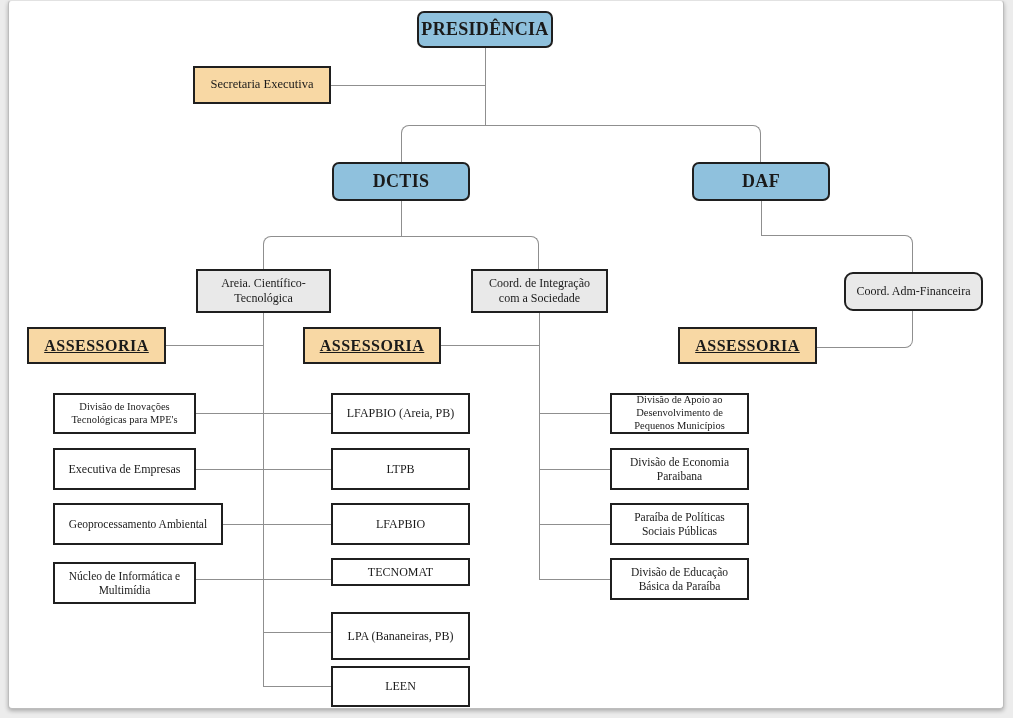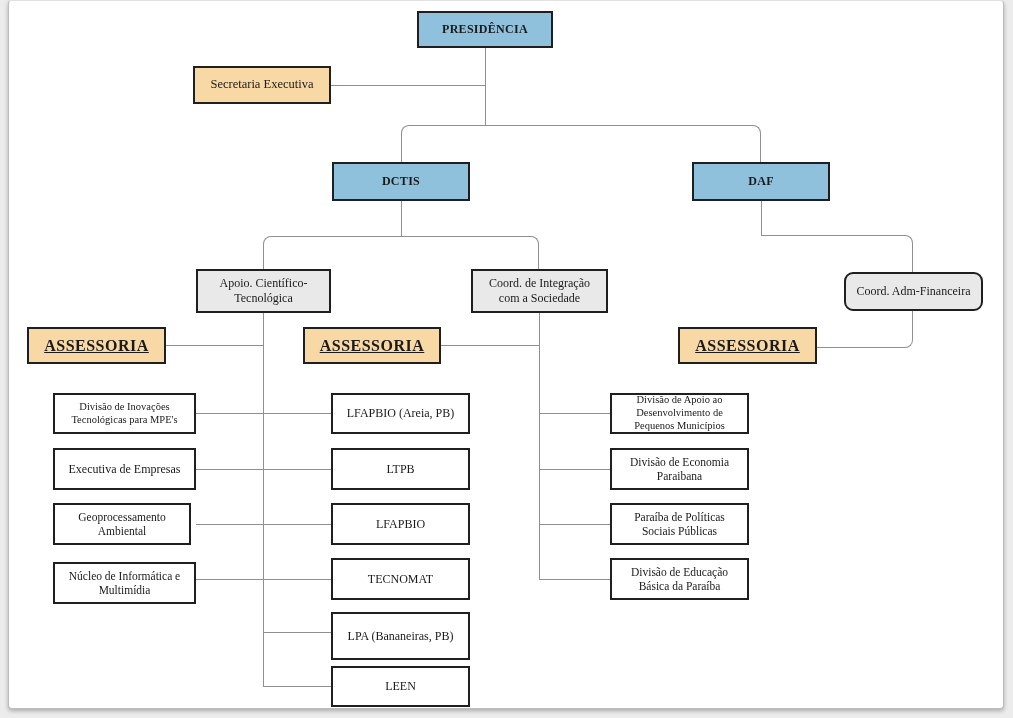--- a/index.html
+++ b/index.html
@@ -23,21 +23,21 @@
   .node{
     position:absolute;box-sizing:border-box;
     display:flex;align-items:center;justify-content:center;
     text-align:center;line-height:1.22;
     padding:2px 5px;
     background:var(--unit-fill,#fff);
     border:2px solid var(--border,#1f1f1f);
     font-size:12px;
     z-index:3;
   }
-  .exec{background:var(--executive-fill,#8fc1dd);font-weight:bold;font-size:12px;letter-spacing:.3px;}
+  .exec{background:var(--executive-fill,#8fc1dd);font-weight:bold;font-size:18px;letter-spacing:.3px;border-radius:7px;}
   .staff{background:var(--assessoria-fill,#f8d8a4);font-size:12.5px;}
   .staff.caps{font-weight:bold;font-size:16px;letter-spacing:.5px;text-decoration:underline;}
   .coord{background:var(--coordination-fill,#e9e9e9);font-size:12px;}
   .coord.rounded{border-radius:9px;}
   .unit{font-size:11.5px;}
   .unit.small{font-size:10.5px;}
   .hl,.vl{position:absolute;background:var(--connector,#8f8f8f);z-index:1;}
   .hl{height:1px;}
   .vl{width:1px;}
   .elbow{position:absolute;box-sizing:border-box;z-index:1;}
@@ -96,37 +96,37 @@
 
   <div class="elbow br" style="left:817px;top:311px;width:96px;height:37px"></div>
 
   <div class="node exec" style="left:417px;top:11px;width:136px;height:37px">PRESIDÊNCIA</div>
 
   <div class="node staff" style="left:193px;top:66px;width:138px;height:38px">Secretaria Executiva</div>
 
   <div class="node exec" style="left:332px;top:162px;width:138px;height:39px">DCTIS</div>
   <div class="node exec" style="left:692px;top:162px;width:138px;height:39px">DAF</div>
 
-  <div class="node coord" style="left:196px;top:269px;width:135px;height:44px">Apoio. Científico-Tecnológica</div>
+  <div class="node coord" style="left:196px;top:269px;width:135px;height:44px">Areia. Científico-Tecnológica</div>
   <div class="node coord" style="left:471px;top:269px;width:137px;height:44px">Coord. de Integração com a Sociedade</div>
   <div class="node coord rounded" style="left:844px;top:272px;width:139px;height:39px">Coord. Adm-Financeira</div>
 
   <div class="node staff caps" style="left:27px;top:327px;width:139px;height:37px">ASSESSORIA</div>
   <div class="node staff caps" style="left:303px;top:327px;width:138px;height:37px">ASSESSORIA</div>
   <div class="node staff caps" style="left:678px;top:327px;width:139px;height:37px">ASSESSORIA</div>
 
   <div class="node unit small" style="left:53px;top:393px;width:143px;height:41px">Divisão de Inovações Tecnológicas para MPE's</div>
   <div class="node unit" style="left:53px;top:448px;width:143px;height:42px;font-size:12px">Executiva de Empresas</div>
-  <div class="node unit" style="left:53px;top:503px;width:138px;height:42px">Geoprocessamento Ambiental</div>
+  <div class="node unit" style="left:53px;top:503px;width:170px;height:42px">Geoprocessamento Ambiental</div>
   <div class="node unit" style="left:53px;top:562px;width:143px;height:42px">Núcleo de Informática e Multimídia</div>
 
   <div class="node unit" style="left:331px;top:393px;width:139px;height:41px;font-size:12px">LFAPBIO (Areia, PB)</div>
   <div class="node unit" style="left:331px;top:448px;width:139px;height:42px;font-size:12px">LTPB</div>
   <div class="node unit" style="left:331px;top:503px;width:139px;height:42px;font-size:12px">LFAPBIO</div>
-  <div class="node unit" style="left:331px;top:558px;width:139px;height:42px;font-size:12px">TECNOMAT</div>
+  <div class="node unit" style="left:331px;top:558px;width:139px;height:28px;font-size:12px">TECNOMAT</div>
   <div class="node unit" style="left:331px;top:612px;width:139px;height:48px;font-size:12px">LPA (Bananeiras, PB)</div>
   <div class="node unit" style="left:331px;top:666px;width:139px;height:41px;font-size:12px">LEEN</div>
 
   <div class="node unit small" style="left:610px;top:393px;width:139px;height:41px">Divisão de Apoio ao Desenvolvimento de Pequenos Municípios</div>
   <div class="node unit" style="left:610px;top:448px;width:139px;height:42px">Divisão de Economia Paraibana</div>
   <div class="node unit" style="left:610px;top:503px;width:139px;height:42px">Paraíba de Políticas Sociais Públicas</div>
   <div class="node unit" style="left:610px;top:558px;width:139px;height:42px">Divisão de Educação Básica da Paraíba</div>
 </div>
 
 </body></html>

